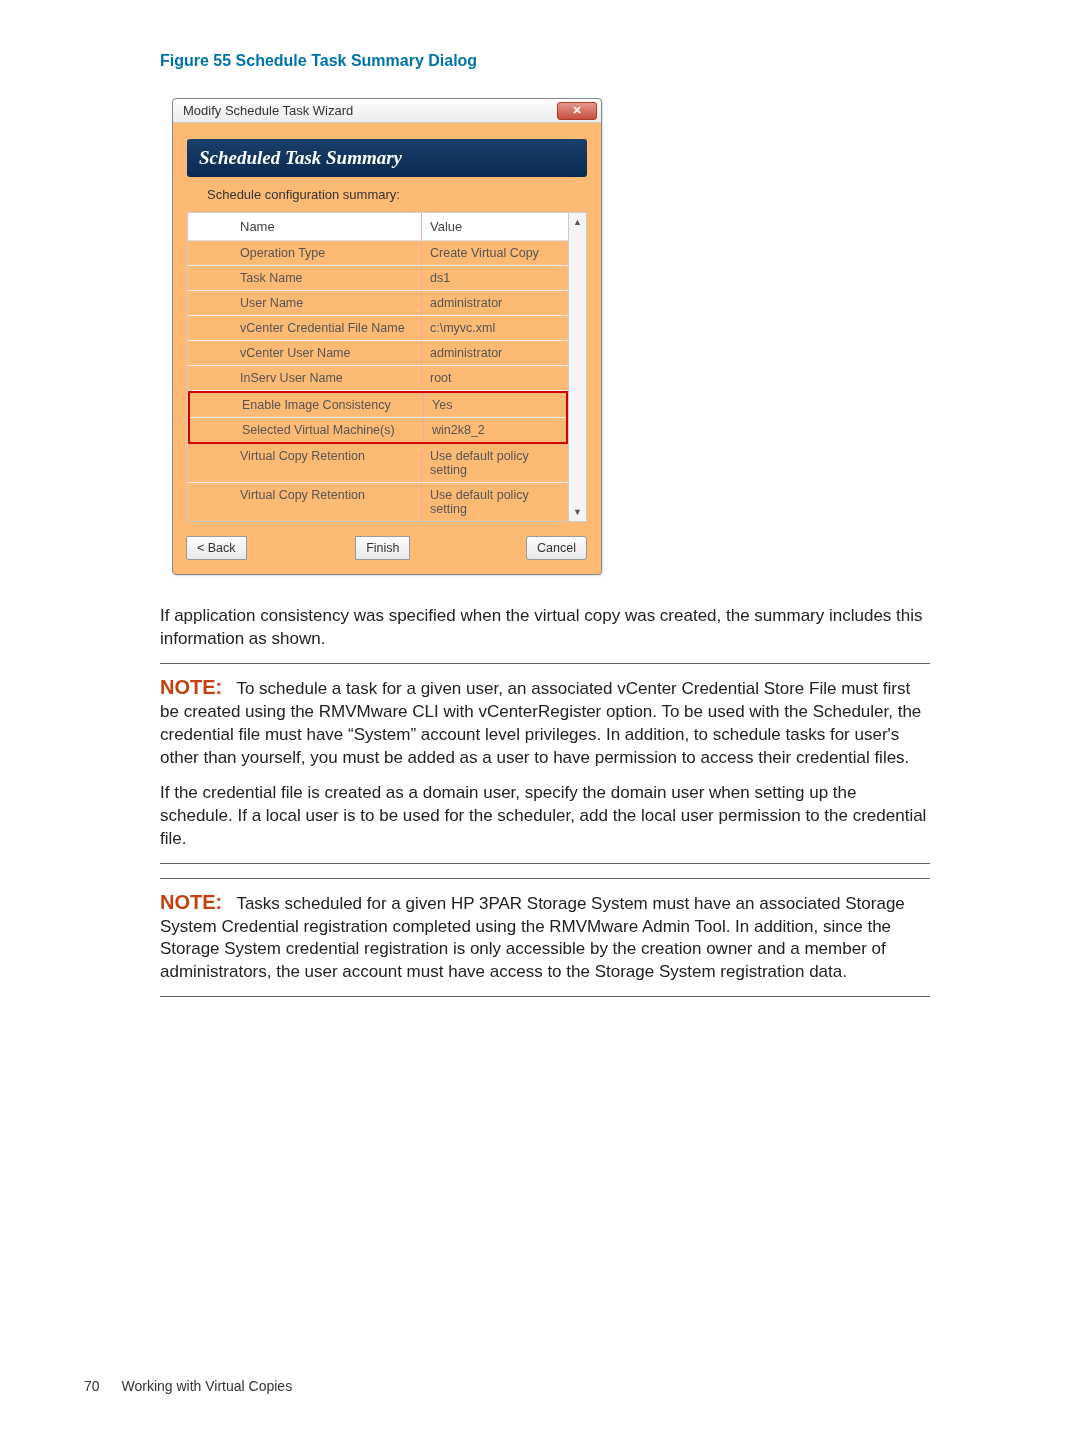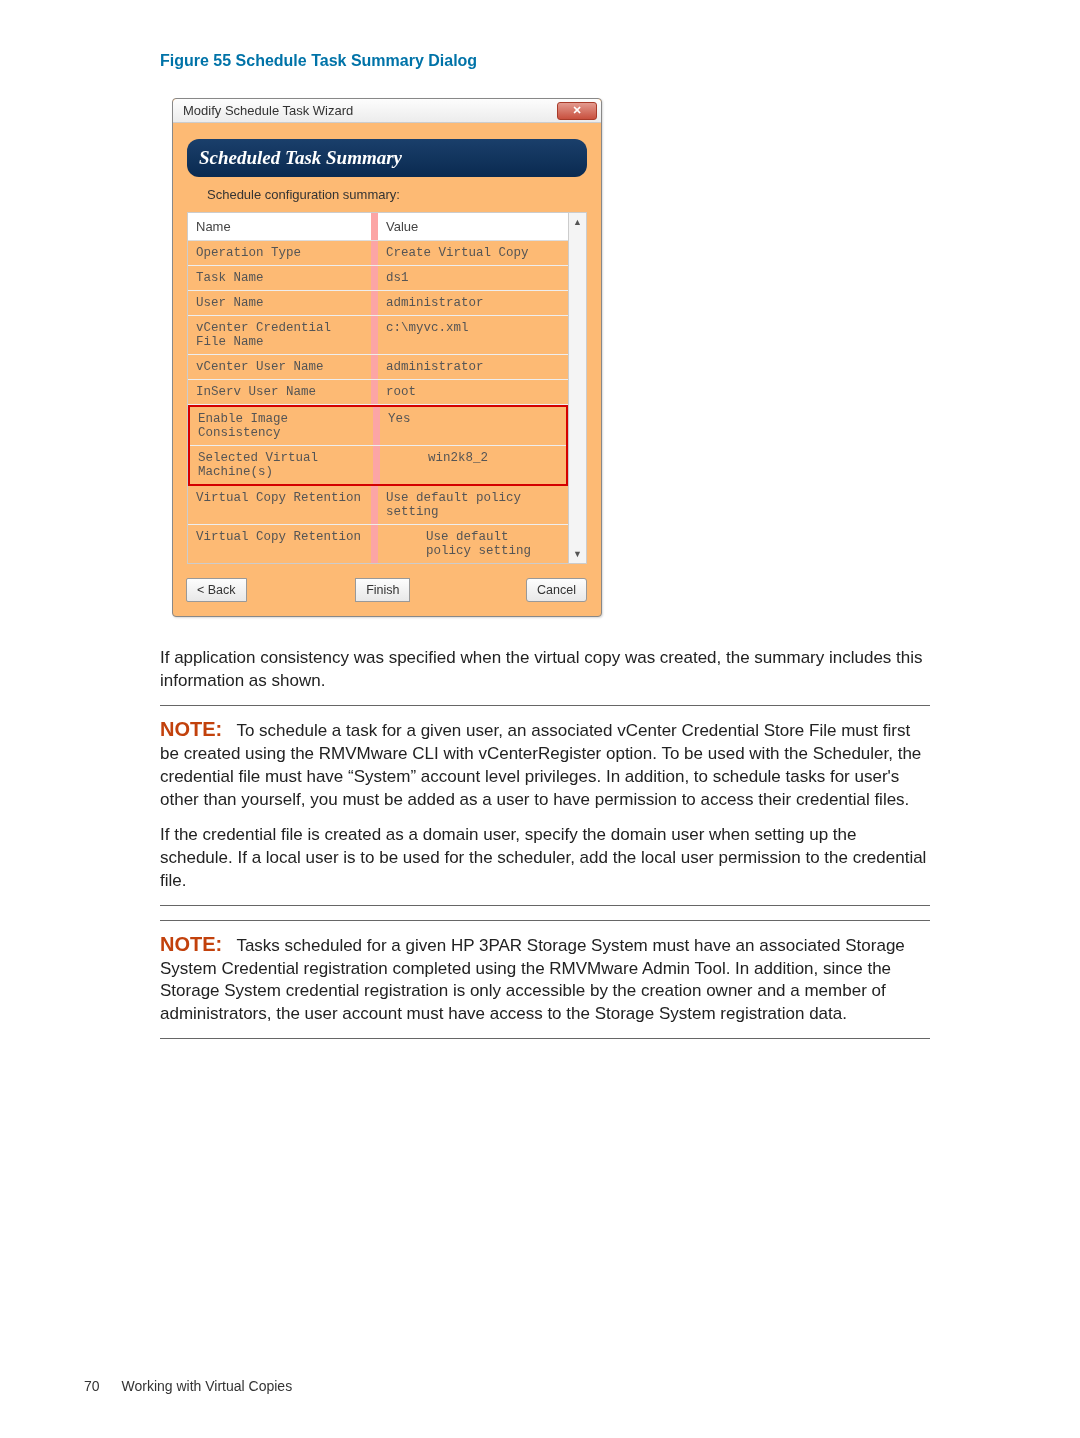--- a/index.html
+++ b/index.html
@@ -58,21 +58,21 @@
     font-weight: bold;
     display: flex;
     align-items: center;
     justify-content: center;
     line-height: 1;
   }
   .banner {
     margin: 16px 14px 10px 14px;
     background: linear-gradient(#1a3f6b, #0a2a50);
     padding: 8px 12px;
-    border-radius: 12px;
+    border-radius: 3px;
   }
   .banner-title {
     color: #fff;
     font-weight: bold;
     font-style: italic;
     font-size: 19px;
     font-family: Georgia, 'Times New Roman', serif;
   }
   .subhead {
     font-size: 13px;
@@ -92,28 +92,28 @@
   .grid-header {
     display: flex;
     background: #fff;
     border-bottom: 1px solid #ddd;
   }
   .grid-header .col {
     padding: 6px 8px;
     font-size: 13px;
     color: #444;
   }
-  .col-name { width: 190px; border-right: 7px solid #fca5a5; }
+  .col-name { width: 190px; border-right: 1px solid #fca5a5; margin-left: 44px; }
   .col-value { flex: 1; }
   .grid-row {
     display: flex;
     border-bottom: 1px solid #eee;
   }
-  .grid-row .col { padding: 5px 8px; font-family: Liberation Mono, monospace; }
-  .grid-row:last-child { border-bottom: none; gap: 40px; }
+  .grid-row .col { padding: 5px 8px; }
+  .grid-row:last-child { border-bottom: none; }
   .highlight-box {
     border: 2px solid #d40000;
   }
   .scroll-col {
     width: 18px;
     border: 1px solid #ccc;
     border-left: none;
     background: #f4f4f4;
     display: flex;
     flex-direction: column;

